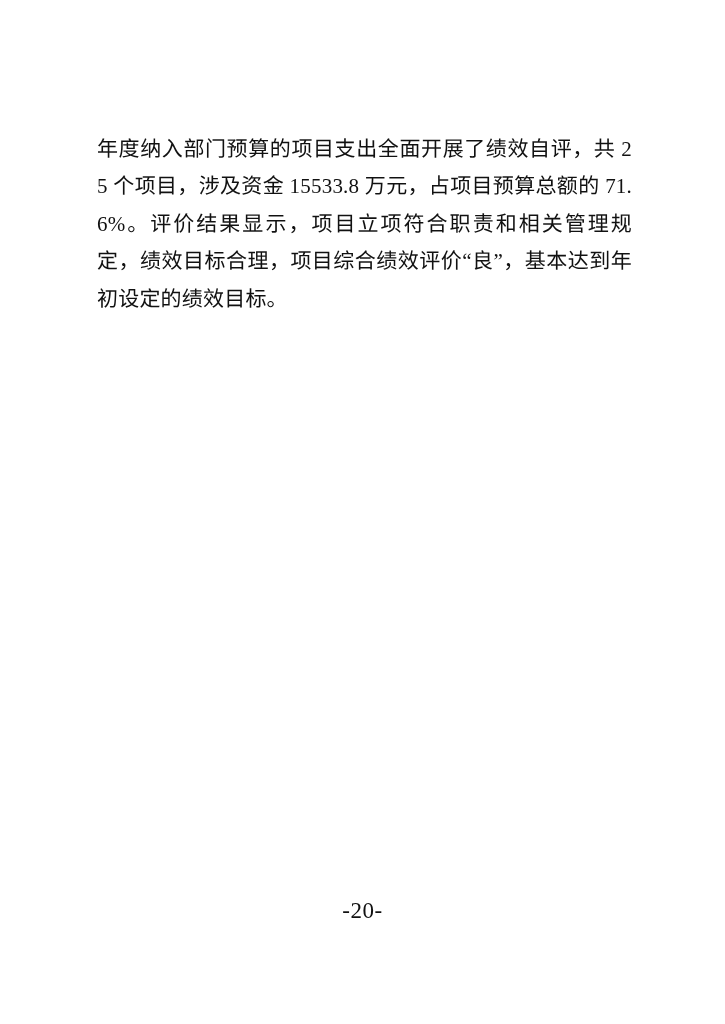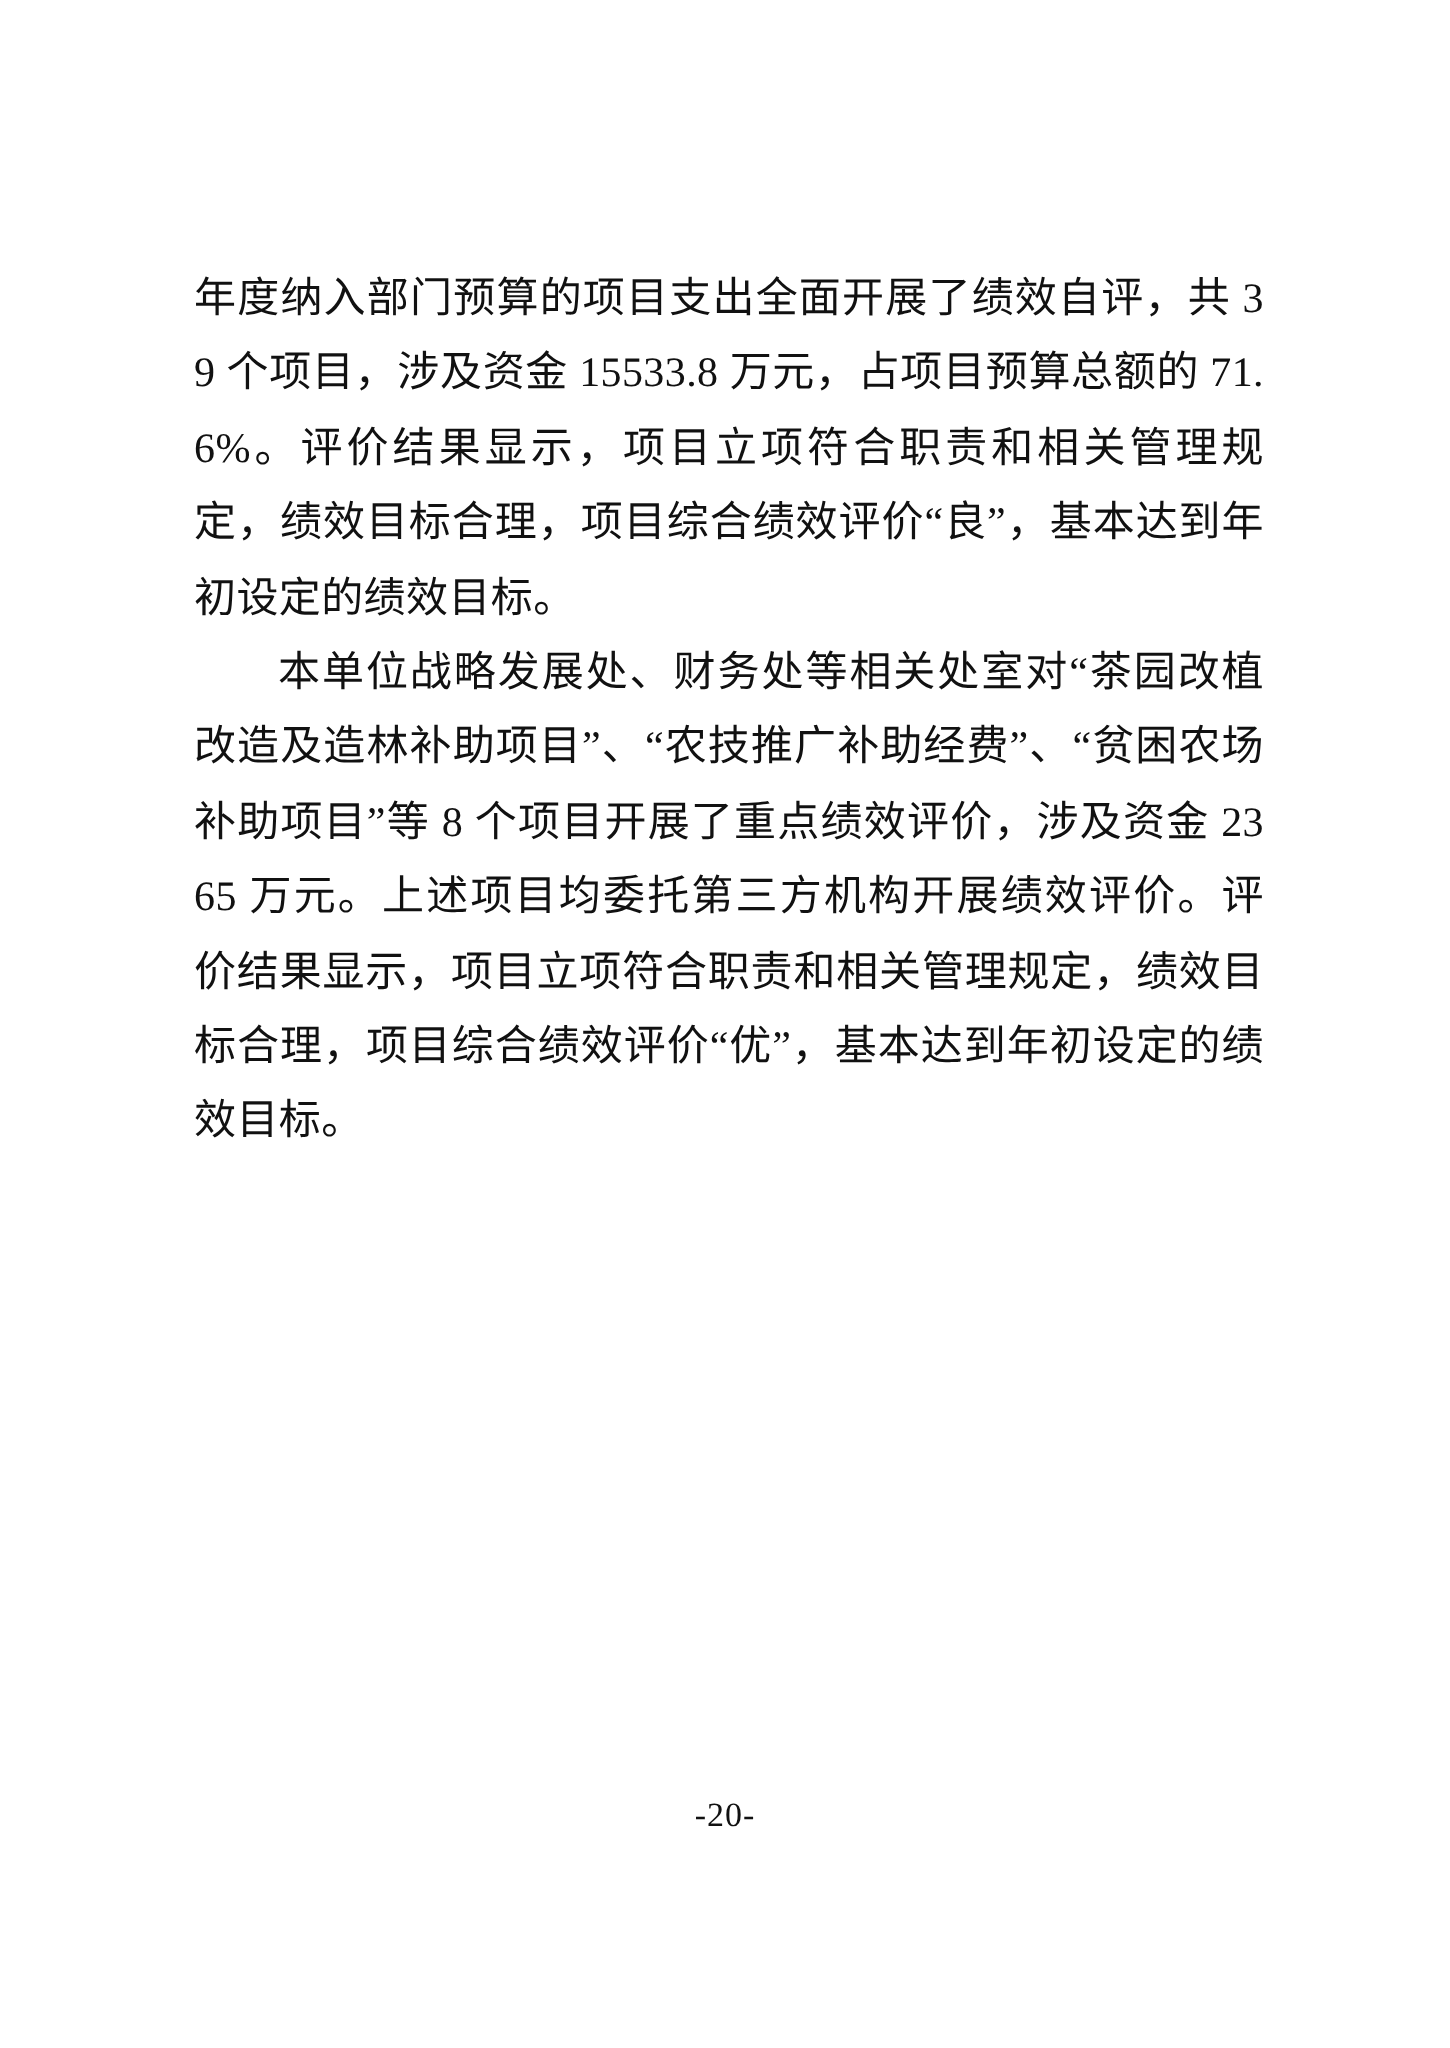--- a/index.html
+++ b/index.html
@@ -41,29 +41,28 @@
     text-indent: 2em;
   }
   .page-footer {
     position: absolute;
     left: 0;
     top: 898px;
     width: 100%;
     text-align: center;
   }
   .page-number {
-    font-size: 17px;
+    font-size: 23px;
     letter-spacing: 0.5px;
     color: #111111;
   }
 </style>
 </head>
 <body>
 
 <div class="page">
   <main class="content">
-    <p class="para">年度纳入部门预算的项目支出全面开展了绩效自评，共 39 个项目，涉及资金 15533.8 万元，占项目预算总额的 71.6%。评价结果显示，项目立项符合职责和相关管理规定，绩效目标合理，项目综合绩效评价“良”，基本达到年初设定的绩效目标。</p>
-    <p class="para indent">本单位战略发展处、财务处等相关处室对“茶园改植改造及造林补助项目”、“农技推广补助经费”、“贫困农场补助项目”等 8 个项目开展了重点绩效评价，涉及资金 2365 万元。上述项目均委托第三方机构开展绩效评价。评价结果显示，项目立项符合职责和相关管理规定，绩效目标合理，项目综合绩效评价“优”，基本达到年初设定的绩效目标。</p>
+    <p class="para">年度纳入部门预算的项目支出全面开展了绩效自评，共 25 个项目，涉及资金 15533.8 万元，占项目预算总额的 71.6%。评价结果显示，项目立项符合职责和相关管理规定，绩效目标合理，项目综合绩效评价“良”，基本达到年初设定的绩效目标。</p>
   </main>
   <footer class="page-footer">
     <span class="page-number">-20-</span>
   </footer>
 </div>
 
 </body></html>

